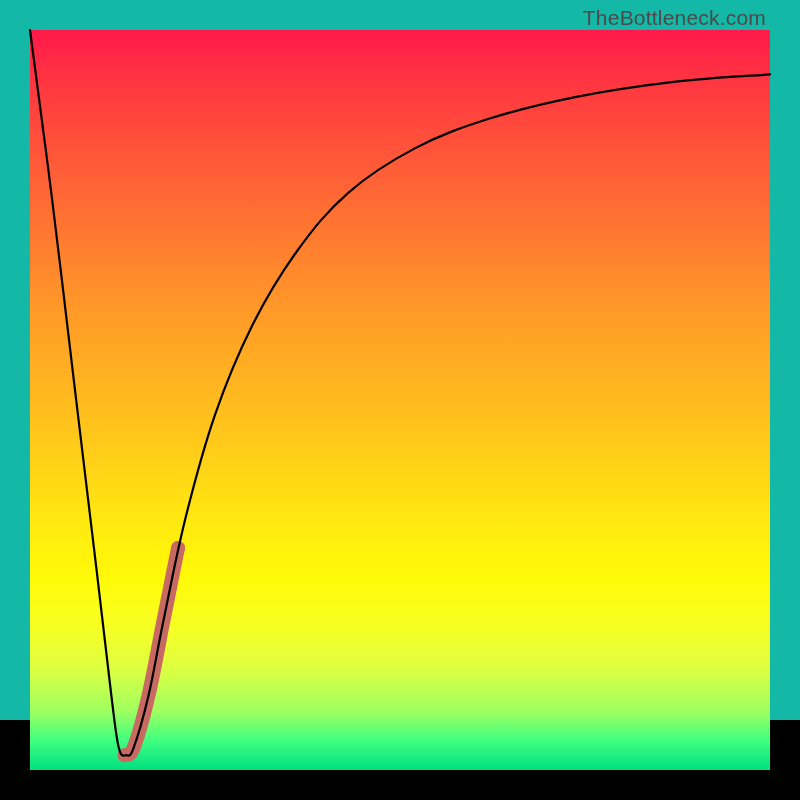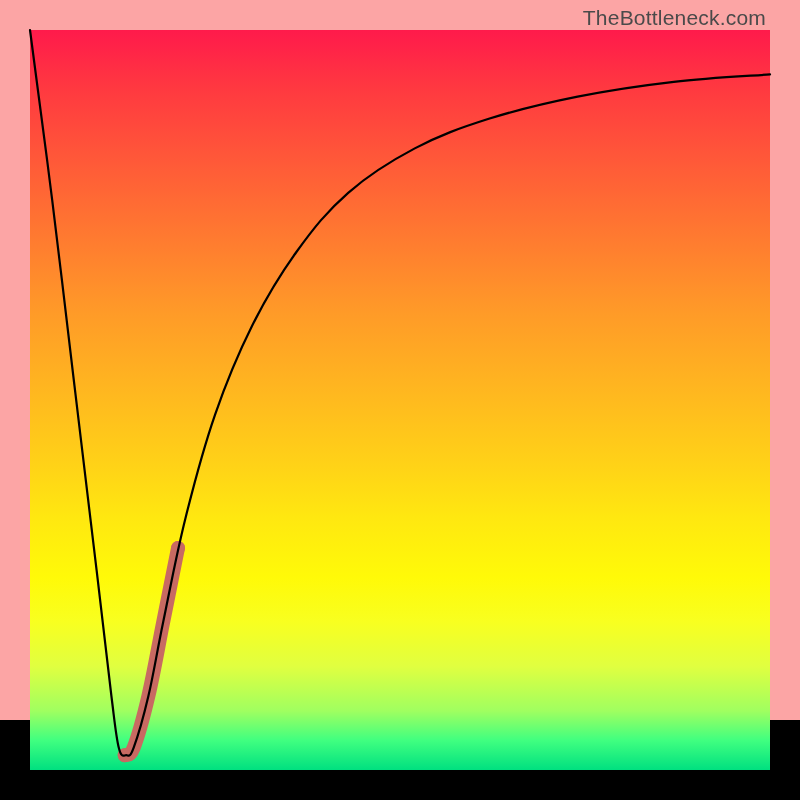--- a/index.html
+++ b/index.html
@@ -8,21 +8,21 @@
     width: 800px;
     height: 800px;
     overflow: hidden;
     background: #000;
     font-family: Arial, Helvetica, sans-serif;
   }
   .frame {
     position: relative;
     width: 800px;
     height: 720px;
-    background: #fca5a5;
+    background: #14b8a6;
   }
   .plot-area {
     position: absolute;
     left: 30px;
     top: 30px;
     width: 740px;
     height: 740px;
     
     background: linear-gradient(to bottom,
       #ff1a4b 0%,

